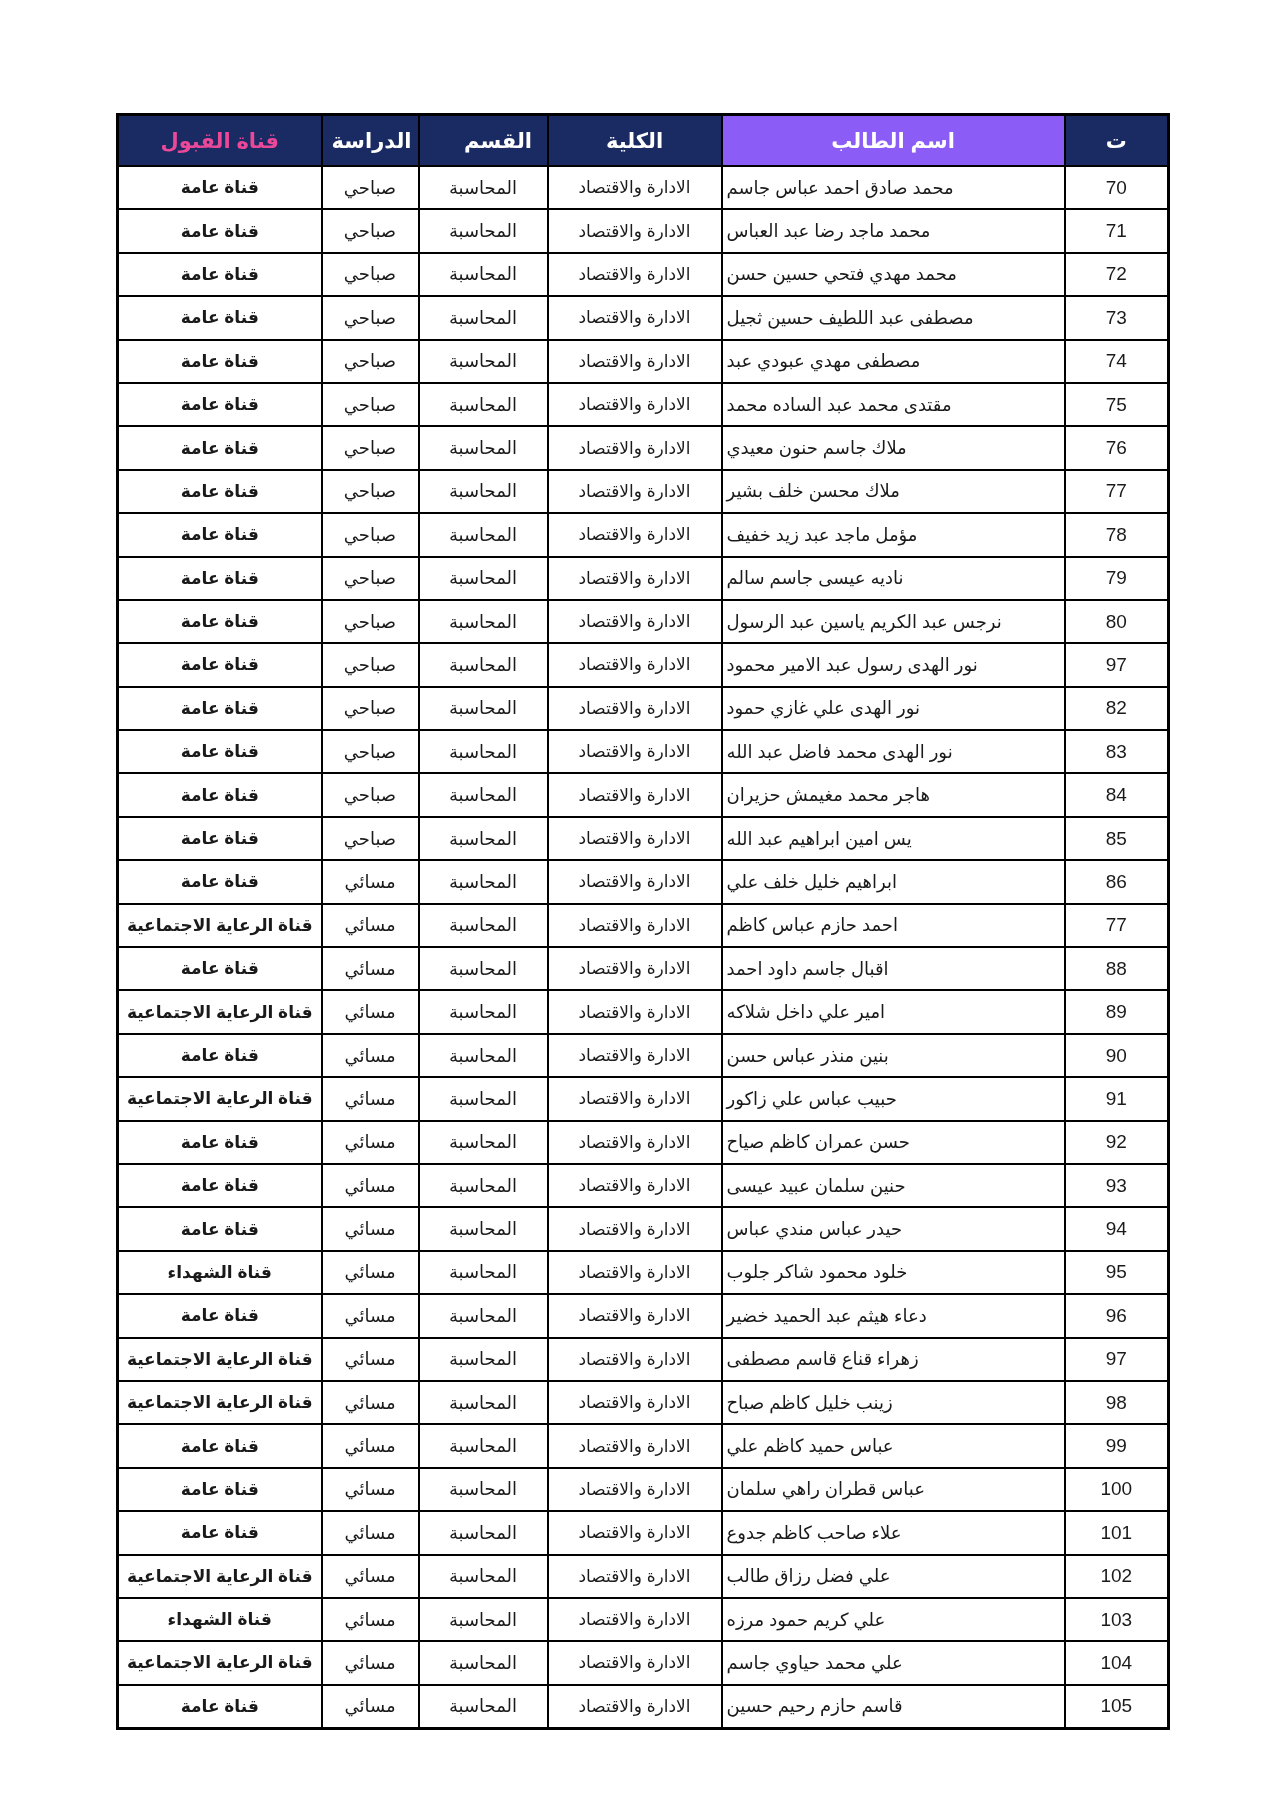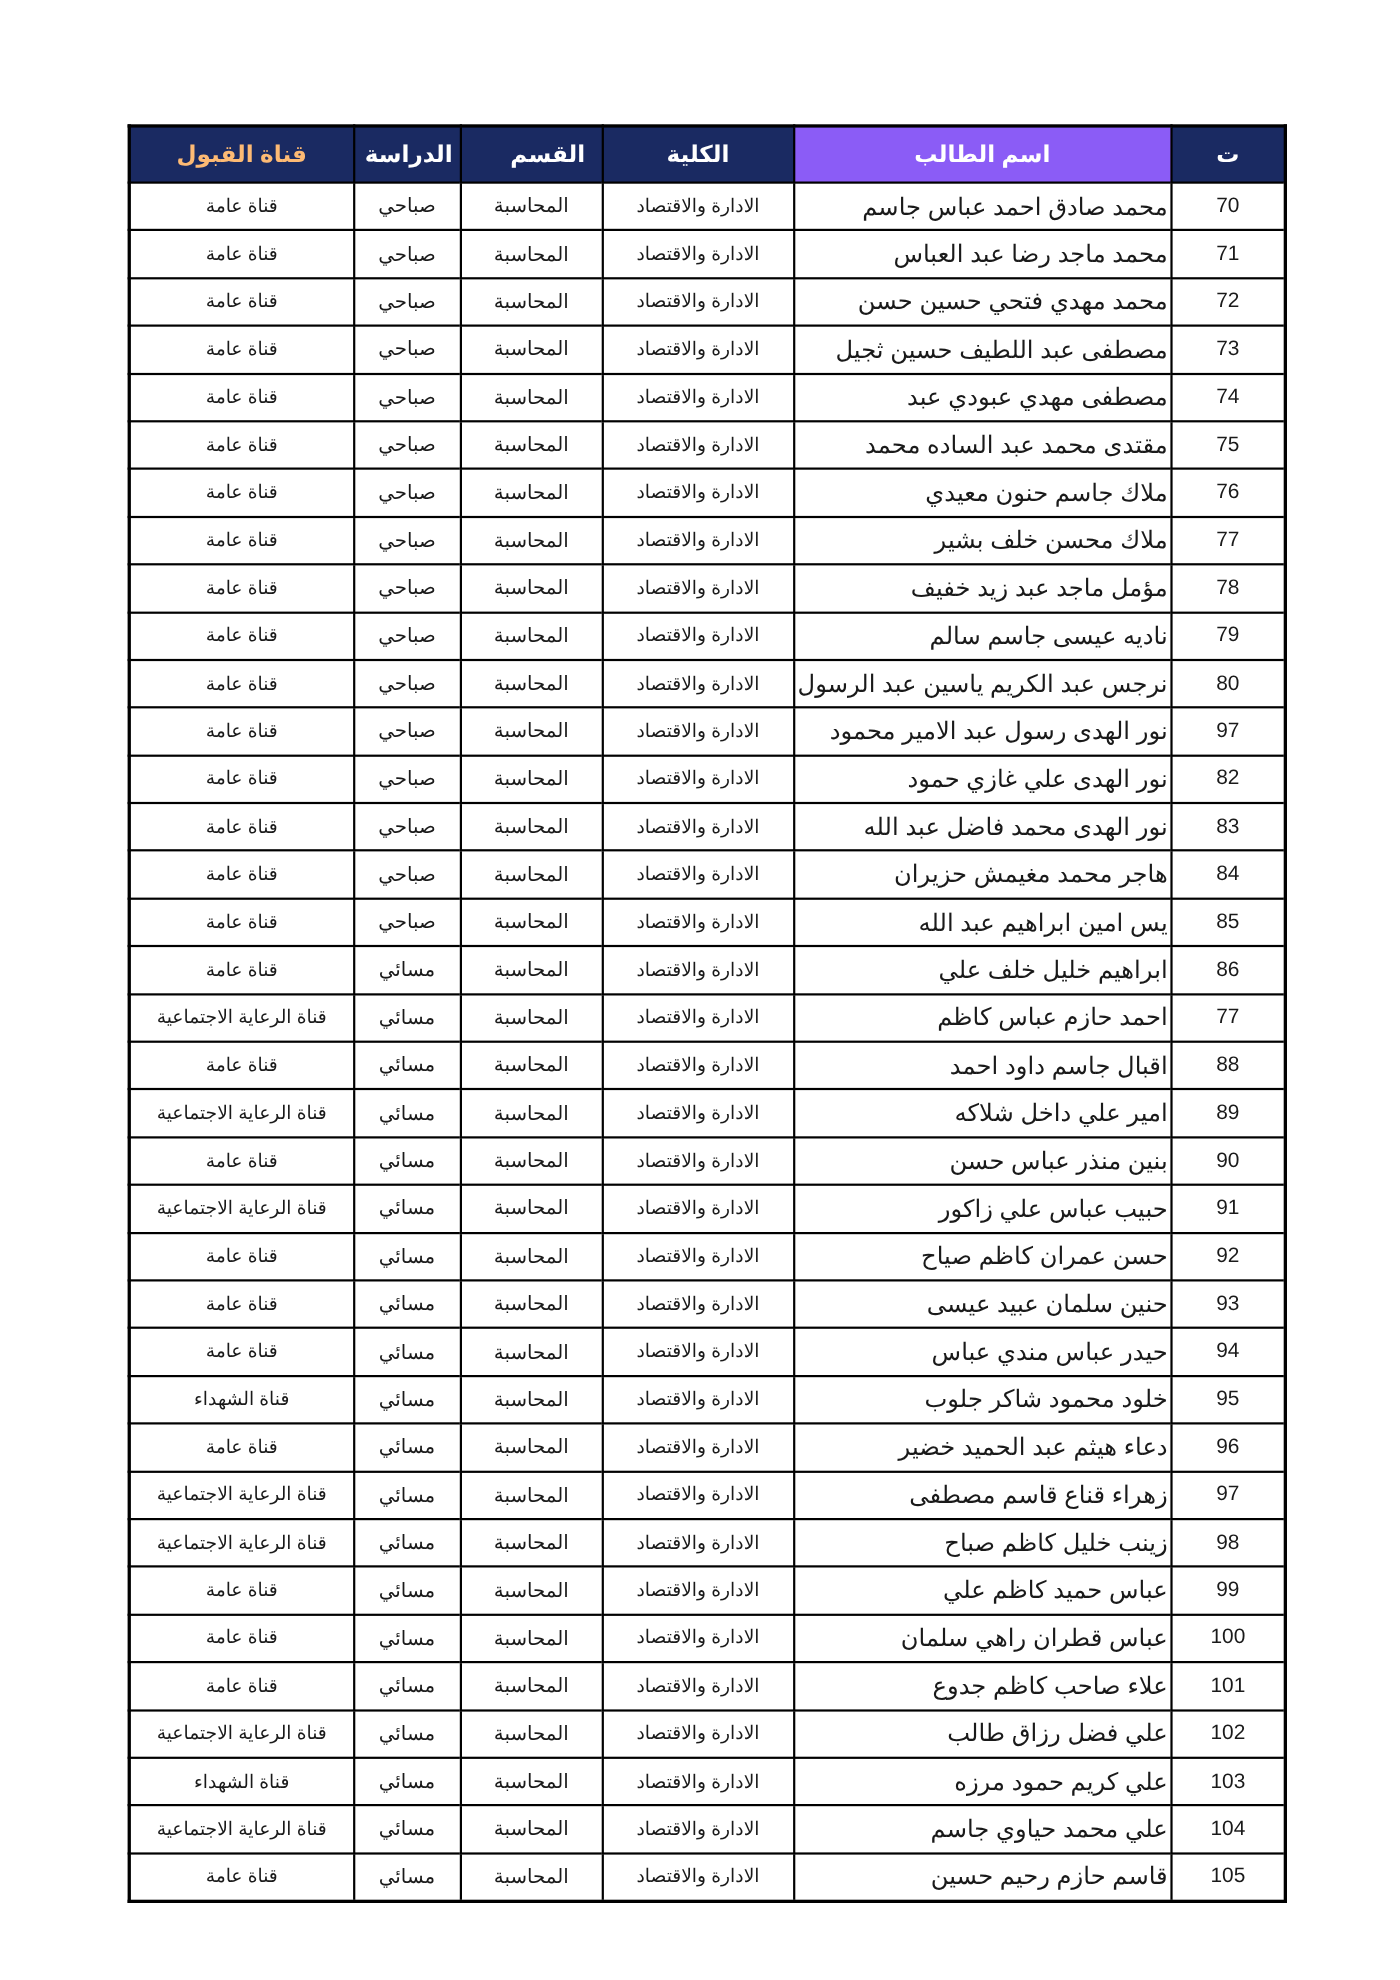--- a/index.html
+++ b/index.html
@@ -49,30 +49,30 @@
     color: #1a1a1a;
     height: 41.4px;
     border: 2px solid #000000;
     text-align: center;
     vertical-align: middle;
     padding: 0 4px;
     overflow: hidden;
     white-space: nowrap;
   }
   table.students td.col-name {
-    text-align: right;
+    text-align: left;
     padding-right: 2px;
-    font-size: 22px;
+    font-size: 18px;
   }
   table.students td.col-num {
     font-size: 19px;
     font-family: "Liberation Sans", "DejaVu Sans", sans-serif;
     margin-left: 36px;
   }
-  table.students td.col-channel { font-size: 17px; }
+  table.students td.col-channel { font-size: 17px; font-weight: bold; }
   table.students td.col-college { font-size: 17px; }
 </style>
 </head>
 <body>
 
 <div class="page">
   <div class="table-wrap">
     <table class="students">
       <colgroup>
         <col class="col-num">
@@ -82,21 +82,21 @@
         <col class="col-study">
         <col class="col-channel">
       </colgroup>
       <thead>
         <tr>
           <th style="background: rgb(26, 42, 98); color: rgb(255, 255, 255);">ت</th>
           <th style="background: #8b5cf6; color: rgb(255, 255, 255);">اسم الطالب</th>
           <th style="background: rgb(26, 42, 98); color: rgb(255, 255, 255);">الكلية</th>
           <th style="background: rgb(26, 42, 98); color: rgb(255, 255, 255); padding-left: 36px;">القسم</th>
           <th style="background: rgb(26, 42, 98); color: rgb(255, 255, 255); padding-left: 28px;">الدراسة</th>
-          <th style="background: rgb(26, 42, 98); color: #fdba74;">قناة القبول</th>
+          <th style="background: rgb(26, 42, 98); color: #ec4899;">قناة القبول</th>
         </tr>
       </thead>
       <tbody>
           <tr>
             <td class="col-num">70</td>
             <td class="col-name">محمد صادق احمد عباس جاسم</td>
             <td class="col-college">الادارة والاقتصاد</td>
             <td class="col-dept">المحاسبة</td>
             <td class="col-study">صباحي</td>
             <td class="col-channel">قناة عامة</td>

